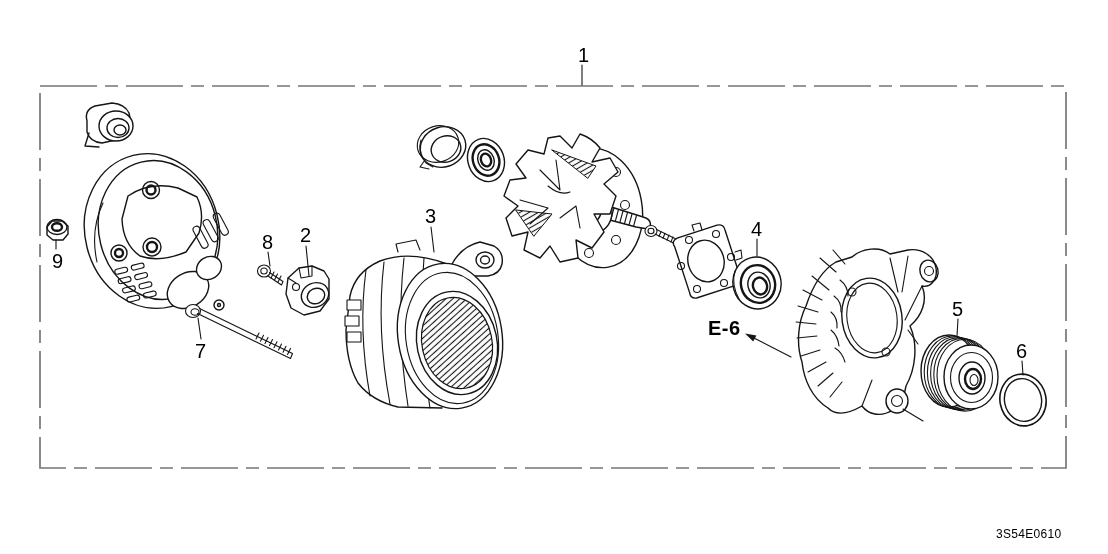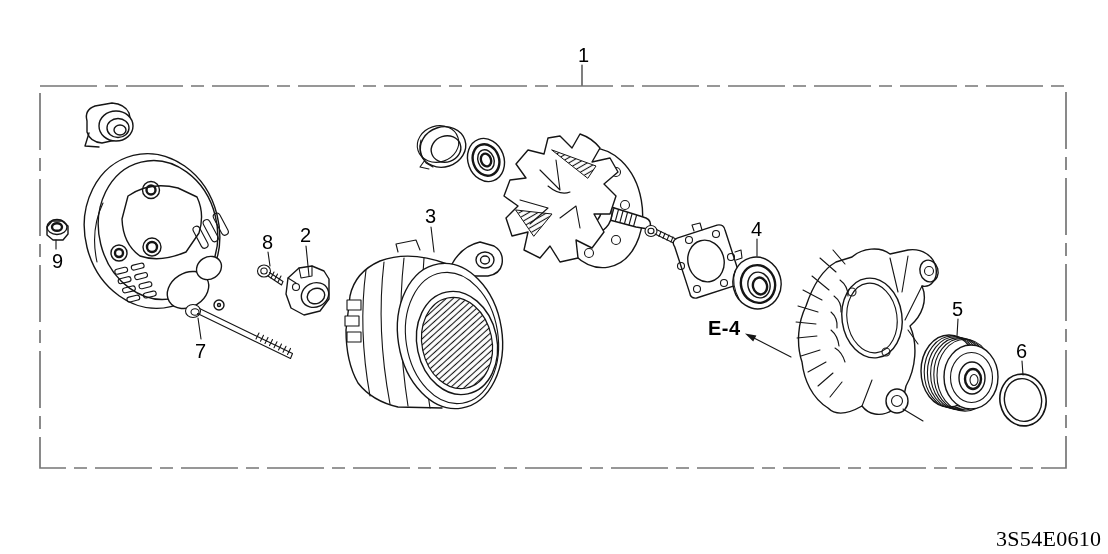--- a/index.html
+++ b/index.html
@@ -6,21 +6,21 @@
   #stage{position:relative;width:1108px;height:554px;background:#ffffff;overflow:hidden;
          font-family:"Liberation Sans",sans-serif;}
   #art{position:absolute;left:0;top:0;}
   svg .ln{stroke:#151515;fill:none;stroke-width:1.4;stroke-linecap:round;stroke-linejoin:round;}
   svg .wf{fill:#ffffff;}
   svg .thin{stroke-width:1.1;}
   svg .thick{stroke-width:2.4;}
   .lbl{position:absolute;font-size:20px;line-height:1;color:#000;white-space:nowrap;
        font-family:"Liberation Sans",sans-serif;}
   .ref{font-weight:bold;letter-spacing:.5px;}
-  .figcode{font-size:22px;letter-spacing:.3px;font-family:Liberation Serif, serif;}
+  .figcode{font-size:12px;letter-spacing:.3px;}
 </style>
 </head>
 <body>
 
 <div id="stage">
 
   <svg id="art" width="1108" height="554" viewBox="0 0 1108 554">
     <defs>
       <pattern id="hatch" patternUnits="userSpaceOnUse" width="4.6" height="4.6" patternTransform="rotate(60)">
         <line x1="2.3" y1="0" x2="2.3" y2="4.6" stroke="#151515" stroke-width="1.1"></line>
@@ -240,17 +240,17 @@
   <div class="lbl" style="left:578px;top:45px">1</div>
   <div class="lbl" style="left:300px;top:225px">2</div>
   <div class="lbl" style="left:425px;top:206px">3</div>
   <div class="lbl" style="left:751px;top:219px">4</div>
   <div class="lbl" style="left:952px;top:299px">5</div>
   <div class="lbl" style="left:1016px;top:341px">6</div>
   <div class="lbl" style="left:195px;top:341px">7</div>
   <div class="lbl" style="left:262px;top:232px">8</div>
   <div class="lbl" style="left:52px;top:251px">9</div>
 
-  <div class="lbl ref" style="left:708px;top:318px">E-4</div>
+  <div class="lbl ref" style="left:708px;top:318px">E-6</div>
 
   <div class="lbl figcode" style="left:996px;top:528px">3S54E0610</div>
 
 </div>
 
 </body></html>

